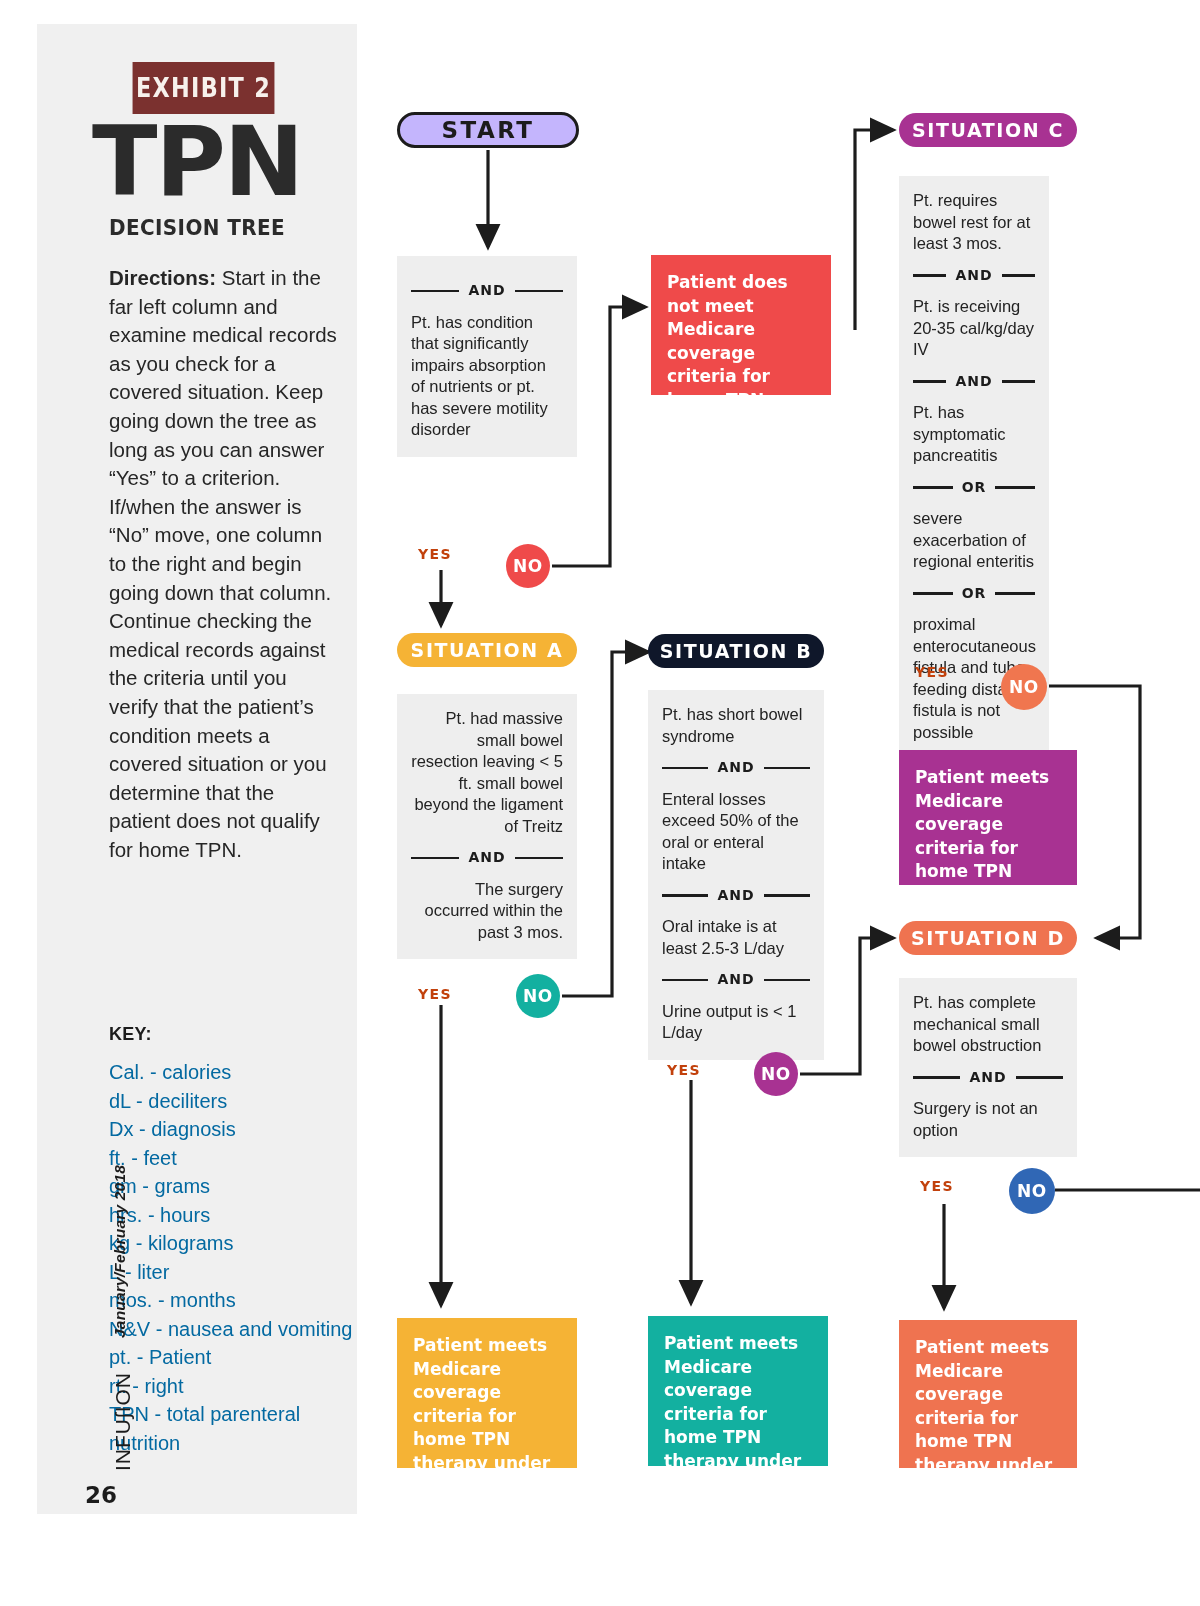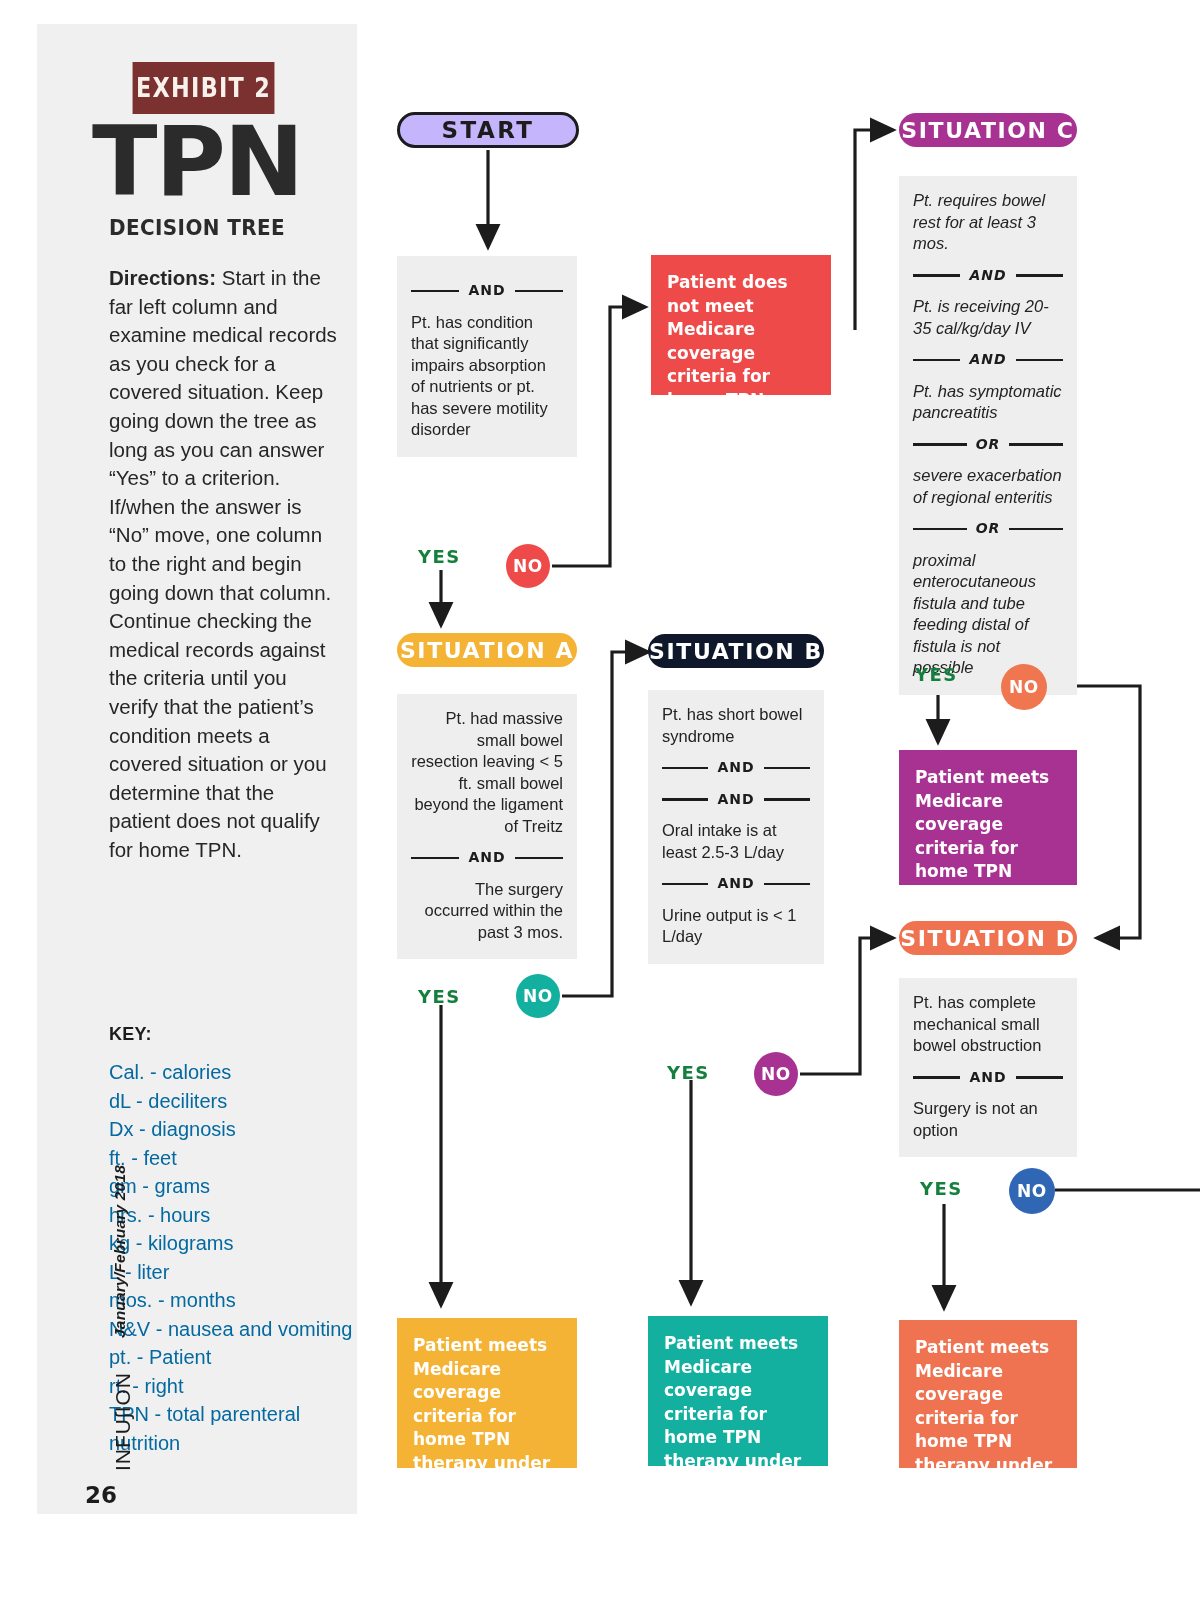--- a/index.html
+++ b/index.html
@@ -98,21 +98,21 @@
     display: flex; align-items: center; justify-content: center;
     font-size: 23px; font-weight: bold; letter-spacing: 2.5px;
     color: #1c1c1c;
     font-family: "DejaVu Sans", sans-serif;
   }
 
   .sit-pill {
     position: absolute; height: 34px;
     border-radius: 17px;
     display: flex; align-items: center; justify-content: center;
-    color: #fff; font-size: 22px; font-weight: bold; letter-spacing: 1.6px;
+    color: #fff; font-size: 19px; font-weight: bold; letter-spacing: 1.6px;
     font-family: "DejaVu Sans", sans-serif;
   }
 
   .crit-box {
     position: absolute;
     background: #eeeeee;
     padding: 14px 14px 16px 14px;
     font-size: 16.5px; line-height: 21.5px; color: #232323;
   }
   .crit-box p { margin: 0; }
@@ -139,22 +139,22 @@
   .no-badge {
     position: absolute;
     border-radius: 50%;
     display: flex; align-items: center; justify-content: center;
     color: #fff; font-weight: bold; font-size: 17px; letter-spacing: .6px;
     font-family: "DejaVu Sans", sans-serif;
   }
 
   .yes-label {
     position: absolute;
-    font-size: 18px; font-weight: bold; letter-spacing: 1.4px;
-    color: #15803d;
+    font-size: 14px; font-weight: bold; letter-spacing: 1.4px;
+    color: #c2410c;
     font-family: "DejaVu Sans", sans-serif;
   }
 
   svg.wires { position: absolute; left:0; top:0; width: 1200px; height: 1606px; pointer-events: none; }
 </style>
 </head>
 <body>
 
 <div id="page">
 
@@ -255,39 +255,40 @@
   <div class="result-box" style="left:397px; top:1318px; width:180px; height:150px; background:#f5b335;">Patient meets Medicare coverage criteria for home TPN therapy under Situation A</div>
 
   <div class="sit-pill" style="left:648px; top:634px; width:176px; background:#0f172a;">SITUATION B</div>
   <div class="crit-box" style="left:648px; top:690px; width:176px;">
     <p>Pt. has short bowel syndrome</p>
     <div class="conj">
       <span class="ln"></span>
       <span class="lbl">AND</span>
       <span class="ln"></span>
     </div>
+    <p>Enteral losses exceed 50% of the oral or enteral intake</p>
     <div class="conj">
       <span class="ln"></span>
       <span class="lbl">AND</span>
       <span class="ln"></span>
     </div>
     <p>Oral intake is at least 2.5-3 L/day</p>
     <div class="conj">
       <span class="ln"></span>
       <span class="lbl">AND</span>
       <span class="ln"></span>
     </div>
     <p>Urine output is &lt; 1 L/day</p>
   </div>
   <div class="yes-label" style="left:667px; top:1062px;">YES</div>
   <div class="no-badge" style="left:754px; top:1052px; width:44px; height:44px; background:#a83292;">NO</div>
   <div class="result-box" style="left:648px; top:1316px; width:180px; height:150px; background:#13b0a0;">Patient meets Medicare coverage criteria for home TPN therapy under Situation B</div>
 
   <div class="sit-pill" style="left:899px; top:113px; width:178px; background:#a83292;">SITUATION C</div>
-  <div class="crit-box" style="left:899px; top:176px; width:178px;font-style:italic;">
+  <div class="crit-box" style="left:899px; top:176px; width:150px;">
     <p>Pt. requires bowel rest for at least 3 mos.</p>
     <div class="conj">
       <span class="ln"></span>
       <span class="lbl">AND</span>
       <span class="ln"></span>
     </div>
     <p>Pt. is receiving 20-35 cal/kg/day IV</p>
     <div class="conj">
       <span class="ln"></span>
       <span class="lbl">AND</span>

